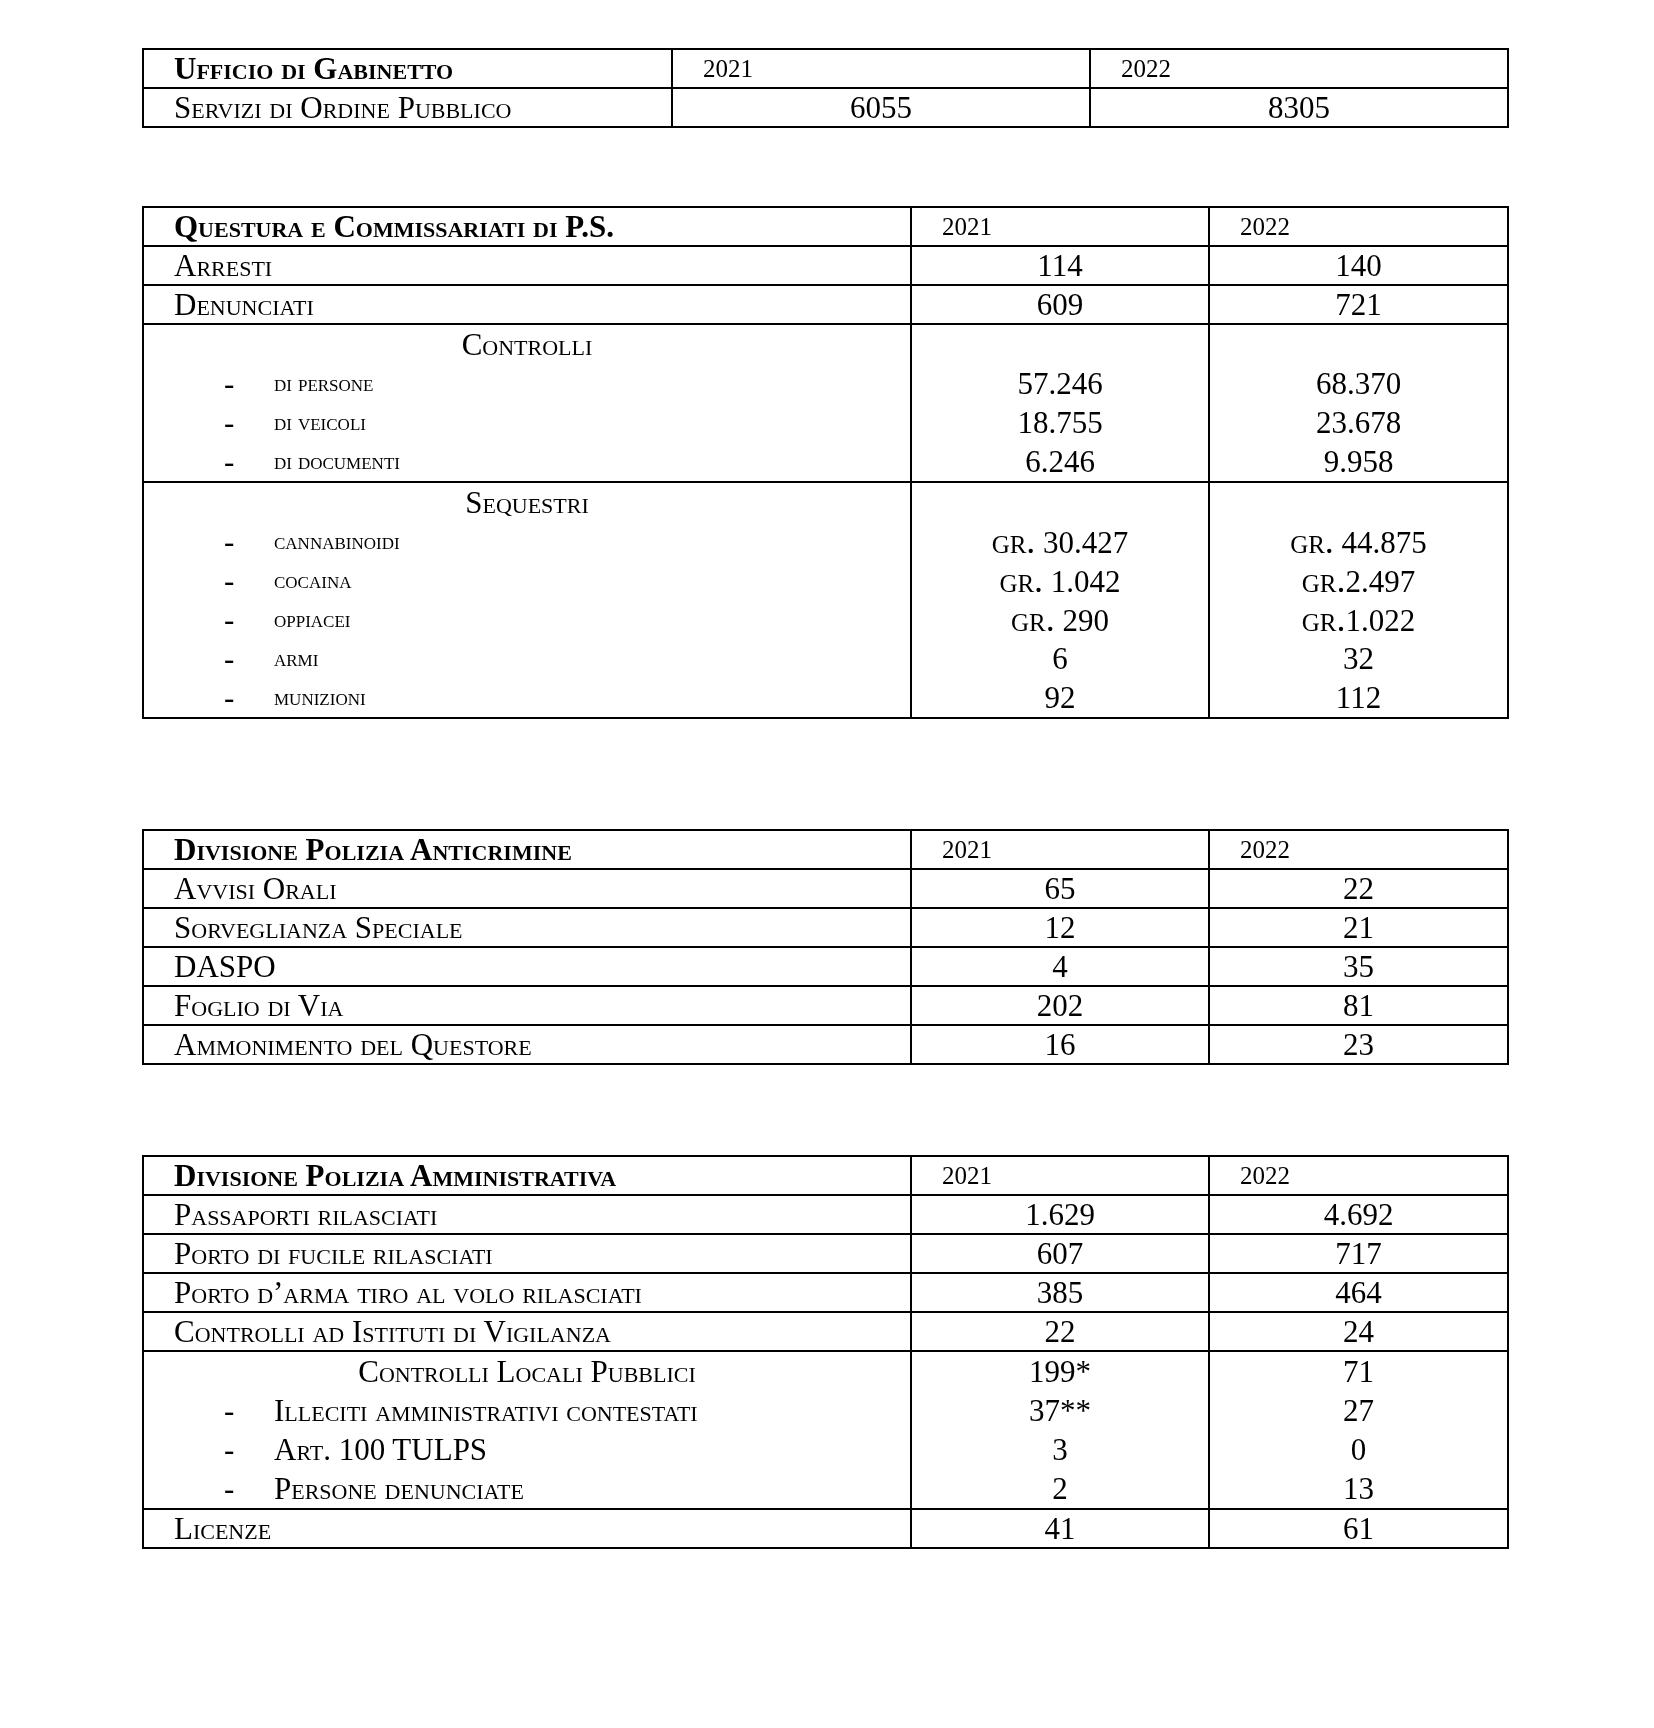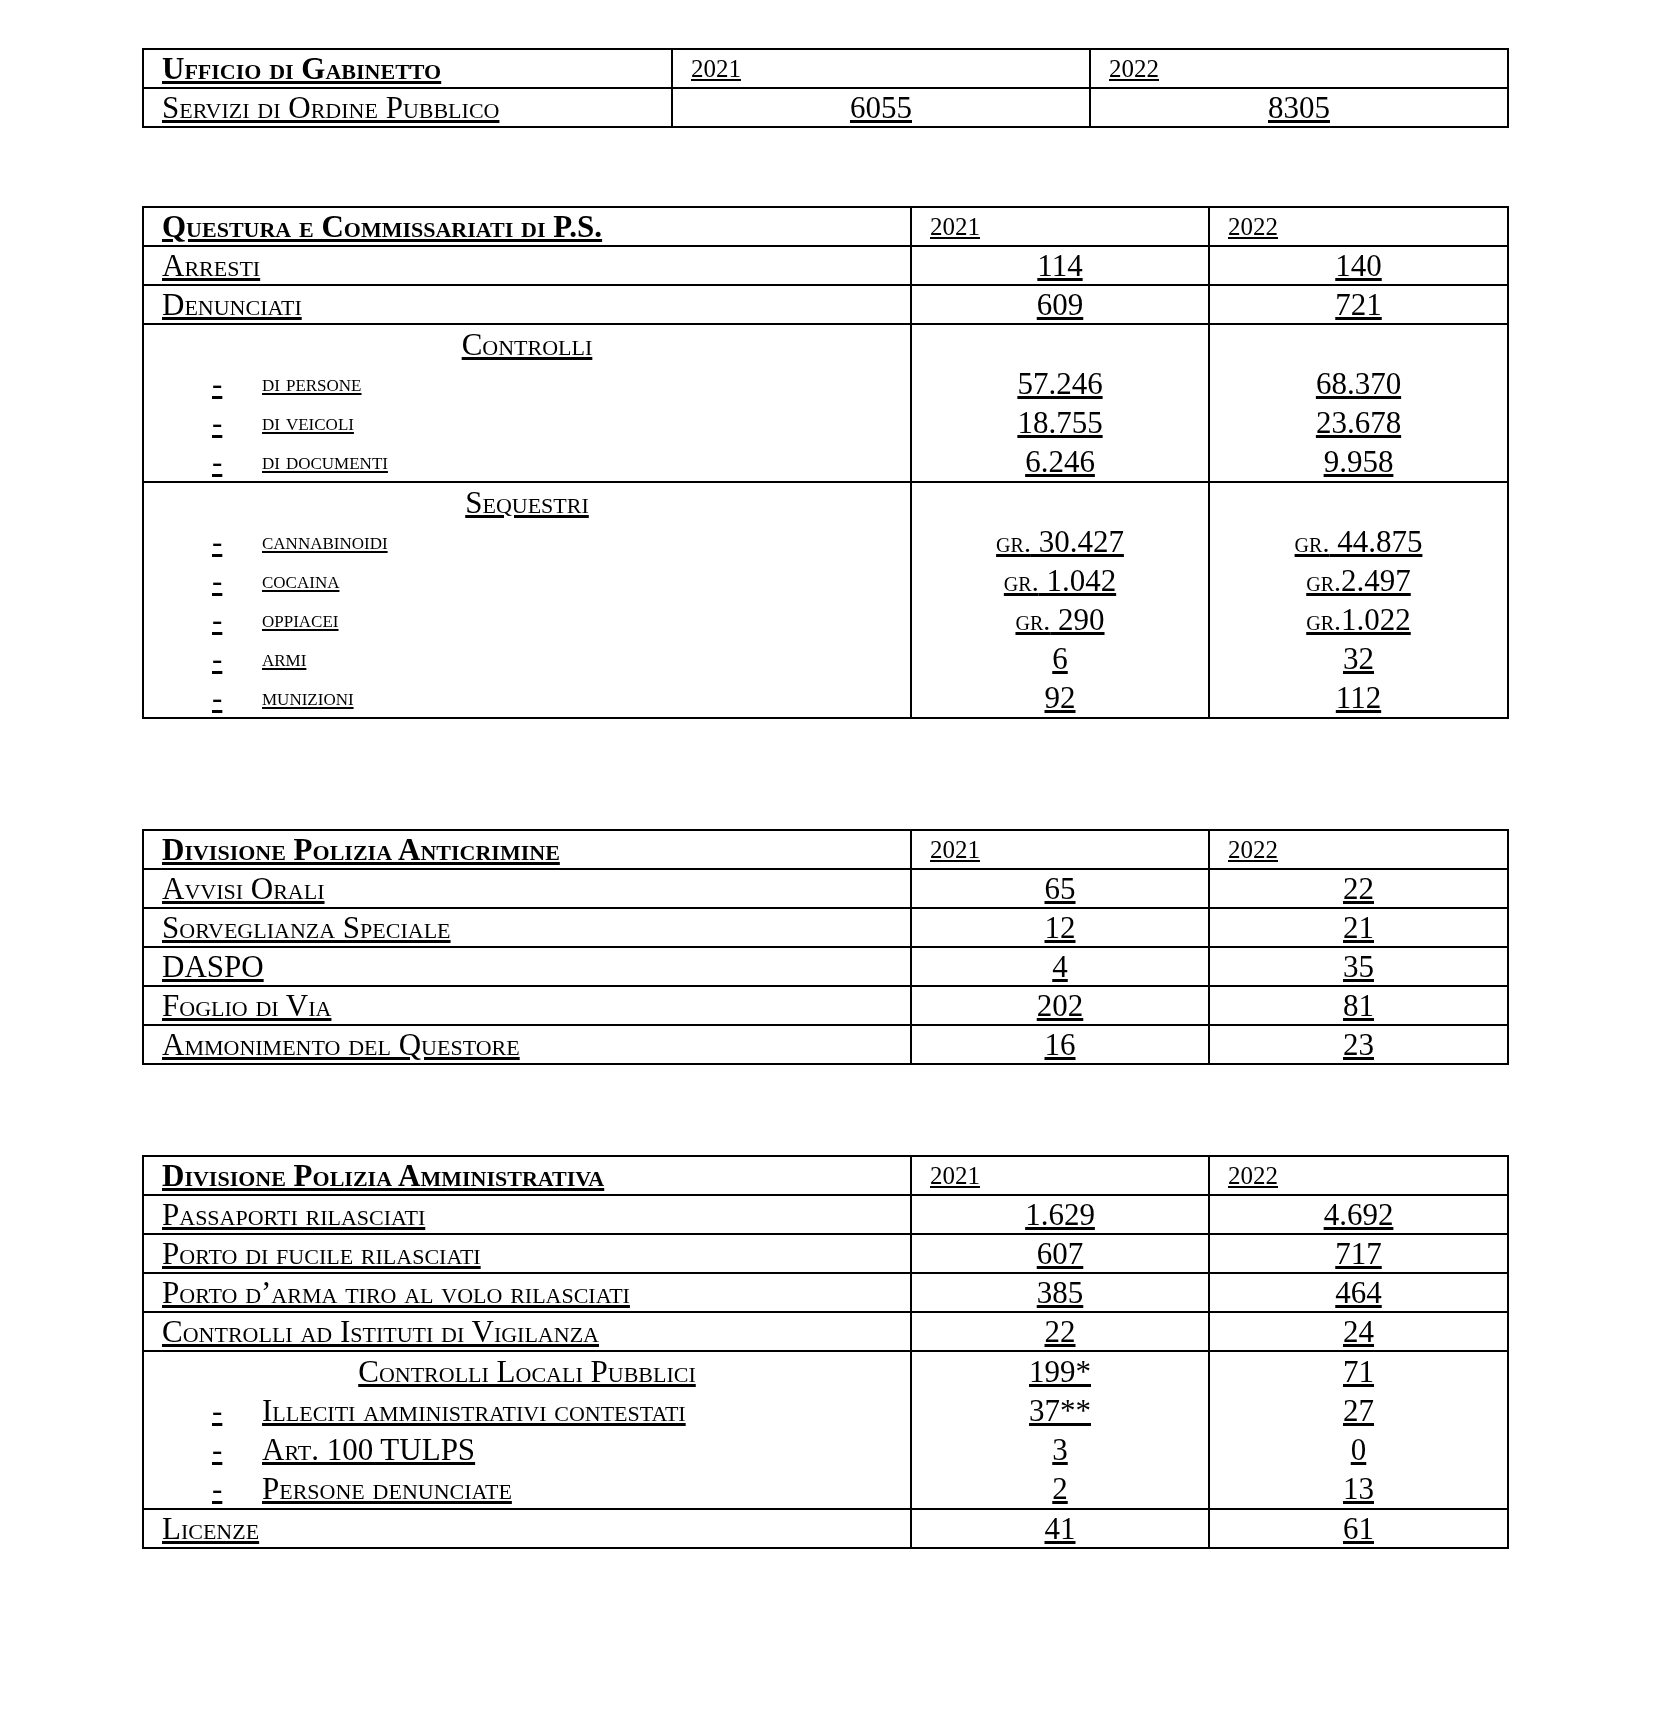--- a/index.html
+++ b/index.html
@@ -5,32 +5,32 @@
   html, body { margin: 0; padding: 0; background: #ffffff; }
   body {
     width: 1654px; height: 1728px; position: relative; overflow: hidden;
     font-family: "Liberation Serif", "DejaVu Serif", serif; color: #000;
   }
   table.stat {
     position: absolute; left: 142px; width: 1365px;
     border-collapse: collapse; table-layout: fixed;
   }
   table.stat td {
-    border: 2px solid #000; padding: 0 18px; vertical-align: middle;
-    font-size: 31px; line-height: 37px; font-variant: small-caps; text-decoration: underline;
+    border: 2px solid #000; padding: 0 30px; vertical-align: middle;
+    font-size: 31px; line-height: 37px; font-variant: small-caps;
   }
   table.stat td.num { text-align: center; font-variant: normal; font-size: 31px; }
   table.stat td.year { text-align: left; font-size: 25px; font-variant: normal; line-height: 36px; }
   td.head { font-weight: bold; font-size: 31px; }
   .sub { display: flex; align-items: center; height: 39px; }
   .dash { width: 100px; padding-left: 50px; box-sizing: border-box; font-variant: normal; }
   .sub-label { font-variant: small-caps; font-size: 24px; text-transform: lowercase; }
   .sub-label.mixed { text-transform: none; }
   .numline { height: 39px; line-height: 39px; text-align: center; }
-  .gr { font-variant: small-caps; font-size: 28px; text-transform: lowercase; }
+  .gr { font-variant: small-caps; font-size: 36px; text-transform: lowercase; }
   .gap-line { height: 39px; }
 </style>
 </head>
 <body>
 
 <table class="stat" style="top:48px;">
   <colgroup>
       <col style="width:529px">
       <col style="width:418px">
       <col style="width:418px">

